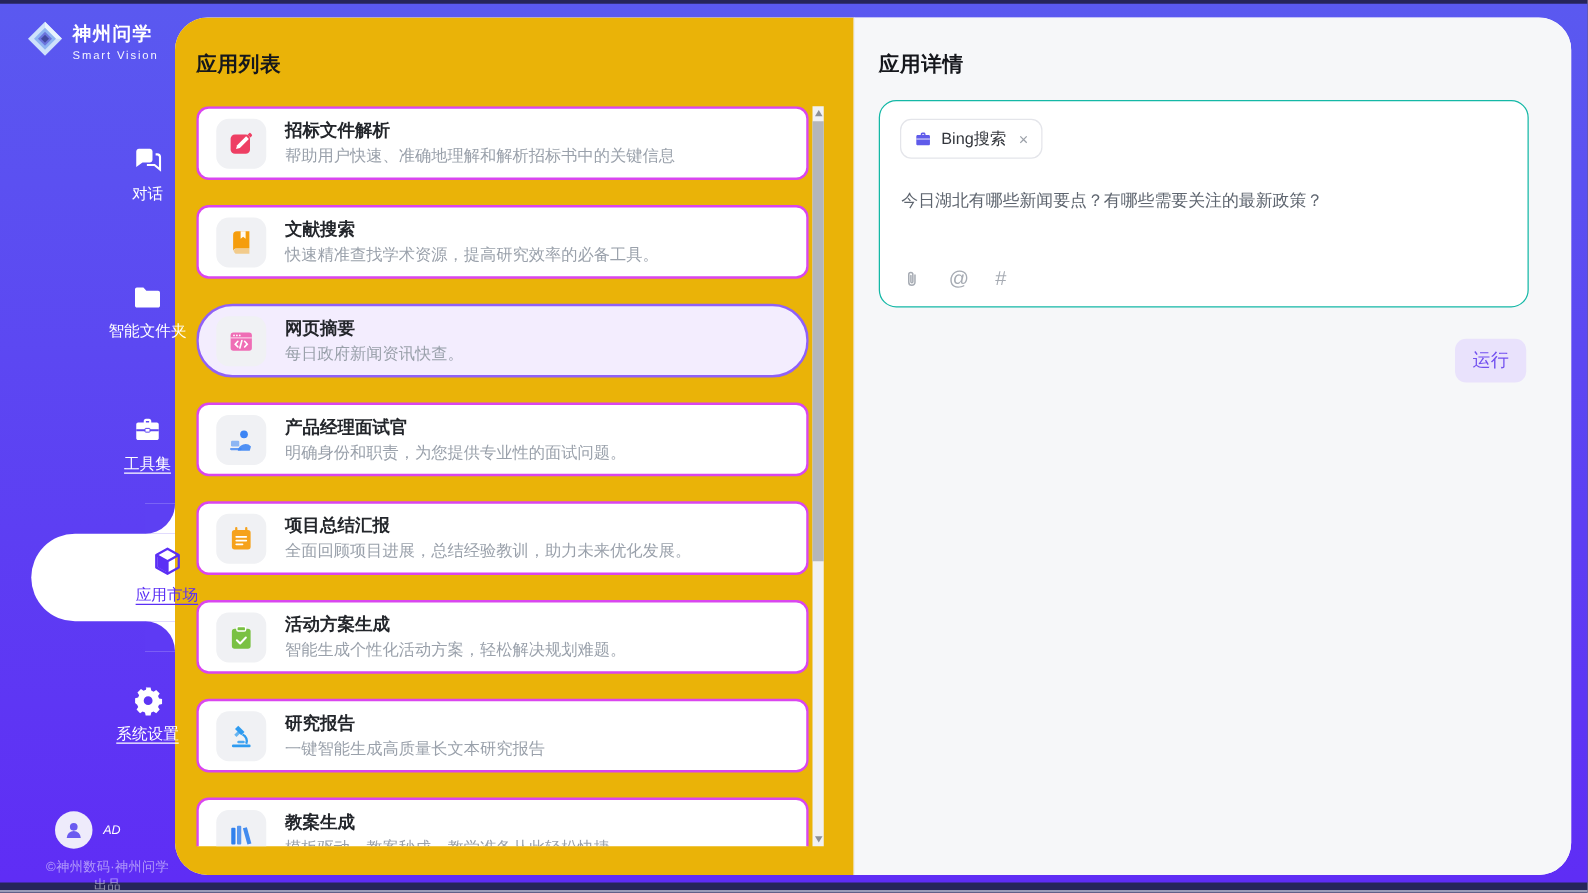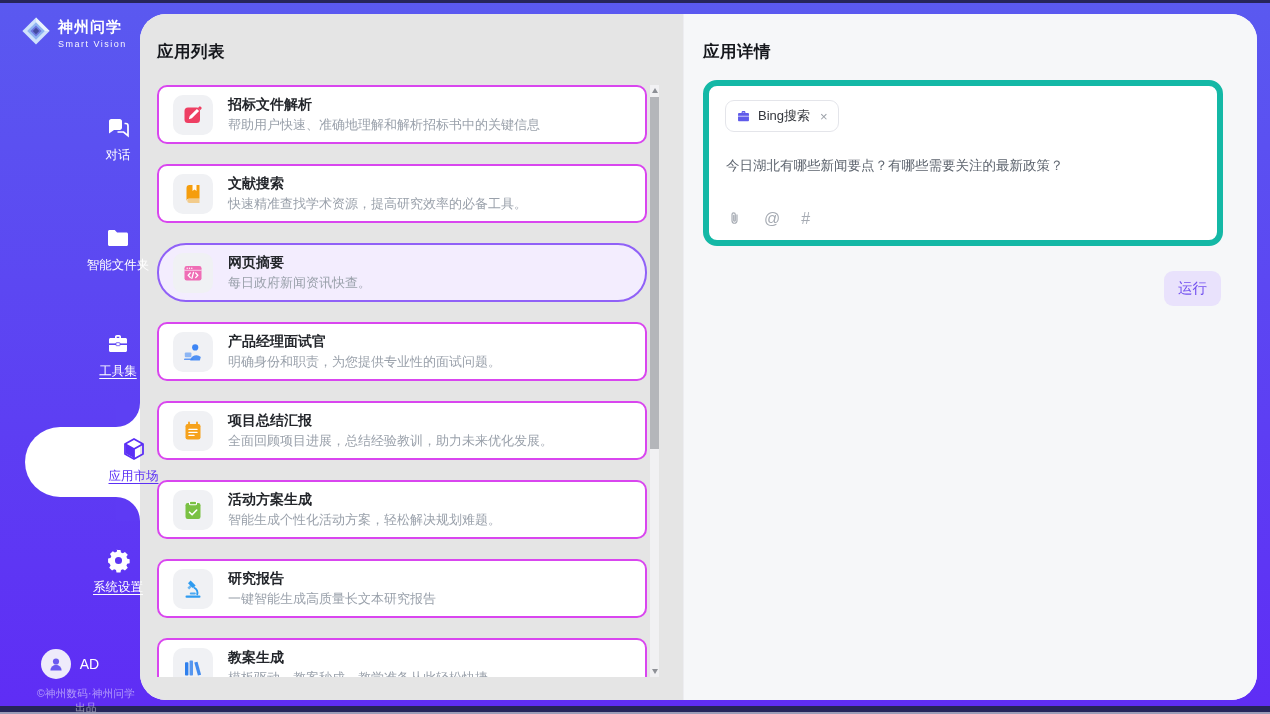--- a/index.html
+++ b/index.html
@@ -36,30 +36,30 @@
   .nav-item:nth-child(5){top:544px;}
   .nav-icon{width:26px;height:26px;display:flex;align-items:center;justify-content:center;}
   .nav-label{font-size:12.5px;line-height:1;}
   .nav-label.u{text-decoration:underline;text-underline-offset:3px;}
   .nav-item.active{color:var(--accent);padding-left:31px;}
 
   .user-chip{position:absolute;left:0;top:646px;width:140px;display:flex;align-items:center;
     justify-content:center;gap:9px;cursor:pointer;}
   .avatar{width:30px;height:30px;border-radius:50%;background:#eeebfb;display:flex;
     align-items:center;justify-content:center;color:#6a5af0;}
-  .user-initials{font-size:14px;color:#fff;}
+  .user-initials{font-size:10px;color:#fff;font-style:italic;}
   .copyright{position:absolute;left:0;top:684px;width:140px;text-align:center;
     font-size:10.5px;color:rgba(255,255,255,.5);letter-spacing:.3px;padding-left:32px;}
 
   
   .content{position:absolute;left:140px;top:11px;right:13px;bottom:6px;border-radius:26px;
     overflow:hidden;display:flex;background:#fff;}
   .panel-title{font-size:16.5px;font-weight:700;color:#15171c;letter-spacing:.5px;}
 
-  .list-panel{position:relative;width:543px;height:100%;background:#e5e5e5;padding:27px 0 0 17px;flex:none;}
+  .list-panel{position:relative;width:543px;height:100%;background:#eab308;padding:27px 0 0 17px;flex:none;}
   .cards{position:absolute;top:71px;left:17px;width:490px;height:592px;overflow:hidden;}
   .card{height:59px;margin-bottom:20px;border:2px solid #d946ef;border-radius:10px;background:#fff;
     display:flex;align-items:center;gap:15px;padding:0 14px;cursor:pointer;}
   .card.selected{background:var(--selected-bg);border-color:var(--selected-border);border-radius:29px;}
   .tile{width:40px;height:40px;border-radius:10px;background:#f0f1f4;flex:none;
     display:flex;align-items:center;justify-content:center;}
   .card-text{display:flex;flex-direction:column;gap:6px;min-width:0;}
   .card-title{font-size:14px;font-weight:700;color:#23262b;line-height:1.1;}
   .card-desc{font-size:13px;color:#9aa1ab;line-height:1.1;white-space:nowrap;}
 
@@ -68,21 +68,21 @@
   .sb-arrow.up{top:0;} .sb-arrow.down{bottom:0;}
   .tri-up{width:0;height:0;border-left:3.5px solid transparent;border-right:3.5px solid transparent;
     border-bottom:5px solid #8d9096;}
   .tri-down{width:0;height:0;border-left:3.5px solid transparent;border-right:3.5px solid transparent;
     border-top:5px solid #8d9096;}
   .sb-thumb{position:absolute;left:0;top:12px;width:9px;height:352px;background:#b4b6ba;}
 
   .detail-panel{position:relative;flex:1;height:100%;background:var(--detail-bg);
     padding:27px 0 0 19px;border-left:1px solid #ededf1;}
   .composer{position:absolute;top:66px;left:19px;width:520px;height:166px;background:#fff;
-    border:6px solid #14b8a6;border-radius:14px;padding:14px 16px;cursor:text;}
+    border:1px solid #14b8a6;border-radius:14px;padding:14px 16px;cursor:text;}
   .tag{display:inline-flex;align-items:center;gap:7px;padding:6px 10px;border:1px solid #e4e5ea;
     border-radius:9px;background:#fff;font-size:13px;color:#33363c;cursor:default;}
   .tag-icon{color:#5f5bea;display:flex;align-items:center;}
   .tag-x{color:#9ba0a8;font-size:13px;margin-left:3px;cursor:pointer;}
   .query{position:absolute;top:70px;left:17px;right:17px;font-size:13.5px;color:#5d646e;line-height:1.45;}
   .composer-icons{position:absolute;bottom:13px;left:17px;display:flex;gap:21px;align-items:center;
     color:#a6abb3;font-size:16px;}
   .cicon{display:flex;align-items:center;cursor:pointer;line-height:1;}
   .run{position:absolute;top:257px;right:36px;background:var(--run-bg);color:var(--run-text);
     border:none;border-radius:9px;font-size:14.5px;padding:8px 14px;cursor:pointer;}

